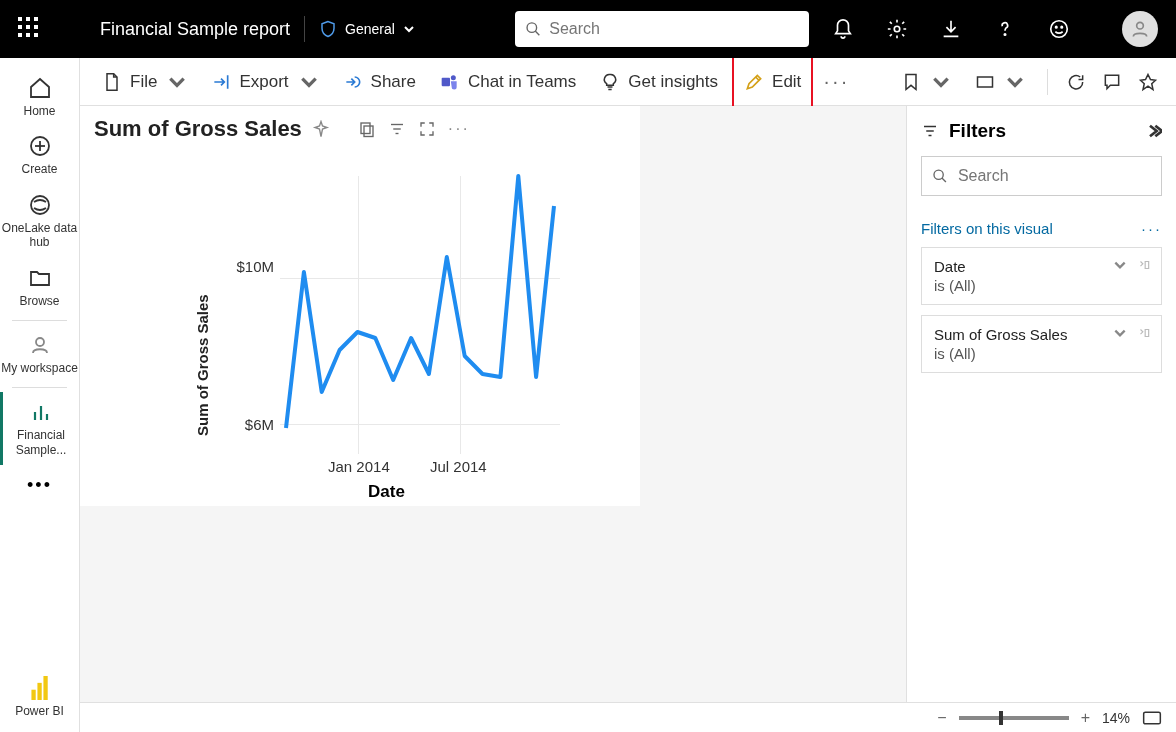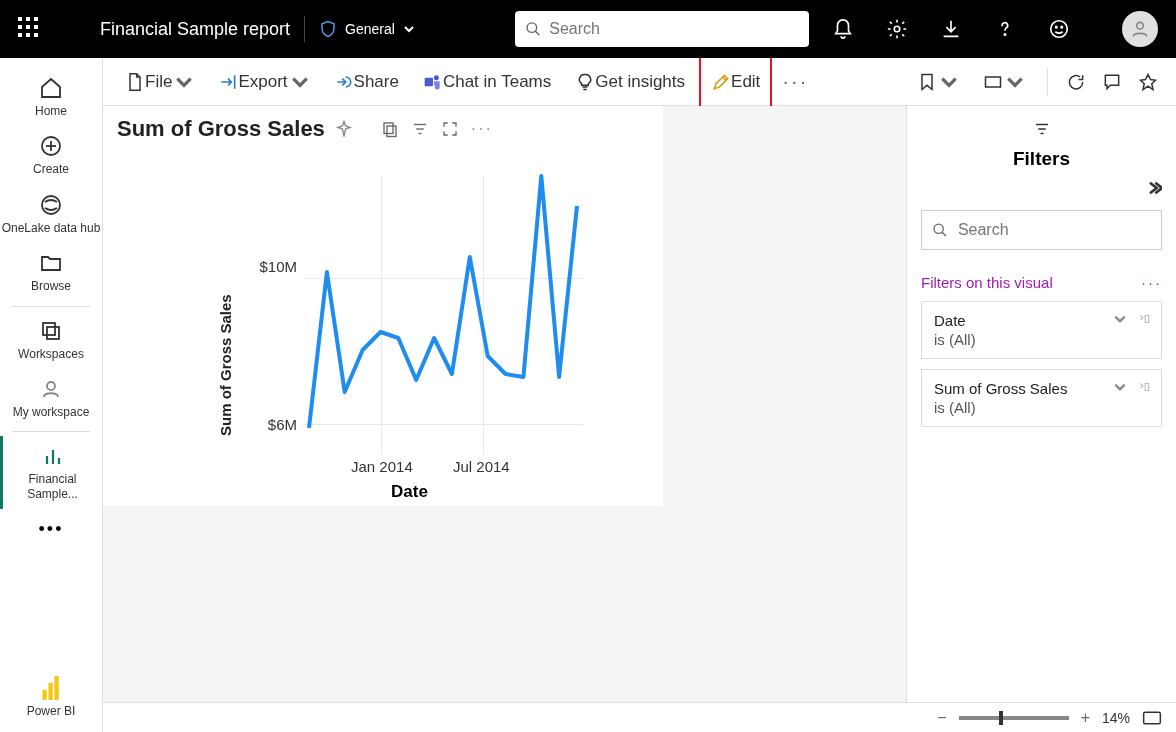--- a/index.html
+++ b/index.html
@@ -20,35 +20,35 @@
 .header-spacer { flex: 1; }
 .header-icons { display: flex; align-items: center; gap: 32px; }
 .header-icons .ico { width: 22px; height: 22px; cursor: pointer; }
 .avatar { width: 36px; height: 36px; border-radius: 50%; background: #e0e0e0; display: flex; align-items: center; justify-content: center; margin-left: 20px; cursor: pointer; }
 .avatar svg { width: 20px; height: 20px; }
 
 
 .main-area { flex: 1; display: flex; overflow: hidden; }
 
 
-.left-nav { width: 103px; background: #fff; border-right: 1px solid #e0e0e0; display: flex; flex-direction: column; padding-top: 10px; }
+.left-nav { width: 80px; background: #fff; border-right: 1px solid #e0e0e0; display: flex; flex-direction: column; padding-top: 10px; }
 .nav-item { display: flex; flex-direction: column; align-items: center; padding: 8px 0; cursor: pointer; font-size: 12px; color: #333; text-align: center; line-height: 1.2; }
 .nav-item svg { width: 24px; height: 24px; margin-bottom: 4px; }
 .nav-sep { height: 1px; background: #ddd; margin: 4px 12px; }
 .nav-item.active { border-left: 3px solid #117865; padding-left: 0; }
 .nav-item.active svg { color: #117865; }
 .nav-flex { flex: 1; }
 .nav-more { text-align: center; font-size: 18px; cursor: pointer; letter-spacing: 2px; padding: 10px 0; }
 .pbi-logo { width: 20px; height: 28px; margin: 0 auto 4px; }
 .pbi-item { padding-bottom: 14px; }
 
 
 .content { flex: 1; display: flex; flex-direction: column; }
 .toolbar { height: 48px; border-bottom: 1px solid #e0e0e0; display: flex; align-items: center; padding: 0 12px; gap: 4px; font-size: 17px; color: #333; }
-.tb-btn { display: flex; align-items: center; gap: 0; padding: 6px 10px; cursor: pointer; border-radius: 2px; }
+.tb-btn { display: flex; align-items: center; gap: 8px; padding: 6px 10px; cursor: pointer; border-radius: 2px; }
 .tb-btn svg { width: 20px; height: 20px; }
 .tb-chev { width: 12px; height: 12px; margin-left: 2px; }
 .edit-highlight { border: 2px solid #e81123; padding: 20px 10px; }
 .tb-spacer { flex: 1; }
 .tb-divider { width: 1px; height: 26px; background: #ddd; margin: 0 8px; }
 .tb-more { font-size: 20px; letter-spacing: 2px; cursor: pointer; padding: 0 6px; color: #666; }
 
 
 .canvas-row { flex: 1; display: flex; overflow: hidden; }
 .canvas { flex: 1; background: #f5f5f5; padding: 0; position: relative; }
@@ -57,25 +57,25 @@
 .visual-title { font-size: 22px; font-weight: 600; color: #222; }
 .visual-icons { display: flex; gap: 12px; margin-left: 4px; }
 .visual-icons svg { width: 18px; height: 18px; color: #666; cursor: pointer; }
 .y-axis-label { position: absolute; left: 114px; top: 220px; transform: rotate(-90deg); transform-origin: left top; font-size: 15px; font-weight: 600; color: #222; }
 .y-tick { position: absolute; font-size: 15px; color: #333; text-align: right; width: 50px; }
 .x-tick { position: absolute; font-size: 15px; color: #333; }
 .grid-line { position: absolute; background: #e8e8e8; }
 
 
 .filters-panel { width: 270px; border-left: 1px solid #e0e0e0; background: #fff; display: flex; flex-direction: column; }
-.filters-header { display: flex; align-items: center; padding: 14px 14px; gap: 10px; font-size: 19px; font-weight: 600; flex-direction: column; }
+.filters-header { display: flex; align-items: center; padding: 14px 14px; gap: 10px; font-size: 19px; font-weight: 600; }
 .filters-header .collapse { margin-left: auto; cursor: pointer; }
 .filter-search { margin: 0 14px 12px; border: 1px solid #ccc; height: 40px; display: flex; align-items: center; padding: 0 10px; gap: 10px; }
 .filter-search input { border: none; outline: none; font-size: 16px; width: 100%; }
-.filter-section-title { padding: 12px 14px 10px; font-size: 15px; color: #a21caf; display: flex; align-items: center; }
+.filter-section-title { padding: 12px 14px 10px; font-size: 15px; color: #0369a1; display: flex; align-items: center; }
 .filter-section-title .more { margin-left: auto; letter-spacing: 2px; cursor: pointer; }
 .filter-card { margin: 0 14px 10px; border: 1px solid #ddd; padding: 10px 12px; font-size: 15px; position: relative; }
 .filter-card-name { color: #222; }
 .filter-card-value { color: #555; margin-top: 2px; }
 .filter-card-icons { position: absolute; right: 10px; top: 10px; display: flex; gap: 10px; }
 .filter-card-icons svg { width: 14px; height: 14px; color: #888; cursor: pointer; }
 
 
 .status-bar { height: 30px; border-top: 1px solid #e0e0e0; display: flex; align-items: center; justify-content: flex-end; padding: 0 14px; gap: 12px; font-size: 14px; color: #333; }
 .zoom-slider { width: 110px; height: 4px; background: #888; position: relative; }
@@ -171,27 +171,20 @@
         </svg>
       <span>OneLake data hub</span>
     </div>
     <div class="nav-item">
       <svg viewBox="0 0 24 24" fill="none" stroke="#333" stroke-width="1.8">
           <path d="M3 6 H9 L11 8 H21 V19 H3 Z"></path>
         </svg>
       <span>Browse</span>
     </div>
     <div class="nav-sep"></div>
-    <div class="nav-item">
-      <svg viewBox="0 0 24 24" fill="none" stroke="#333" stroke-width="1.8">
-          <rect x="4" y="4" width="12" height="12"></rect>
-          <rect x="8" y="8" width="12" height="12"></rect>
-        </svg>
-      <span>Workspaces</span>
-    </div>
     <div class="nav-item">
       <svg viewBox="0 0 24 24" fill="none" stroke="#888" stroke-width="1.8">
           <circle cx="12" cy="9" r="4"></circle>
           <path d="M5 20 C5 15 19 15 19 20"></path>
         </svg>
       <span>My workspace</span>
     </div>
     <div class="nav-sep"></div>
     <div class="nav-item active">
       <svg viewBox="0 0 24 24" fill="none" stroke="#117865" stroke-width="2.2">

